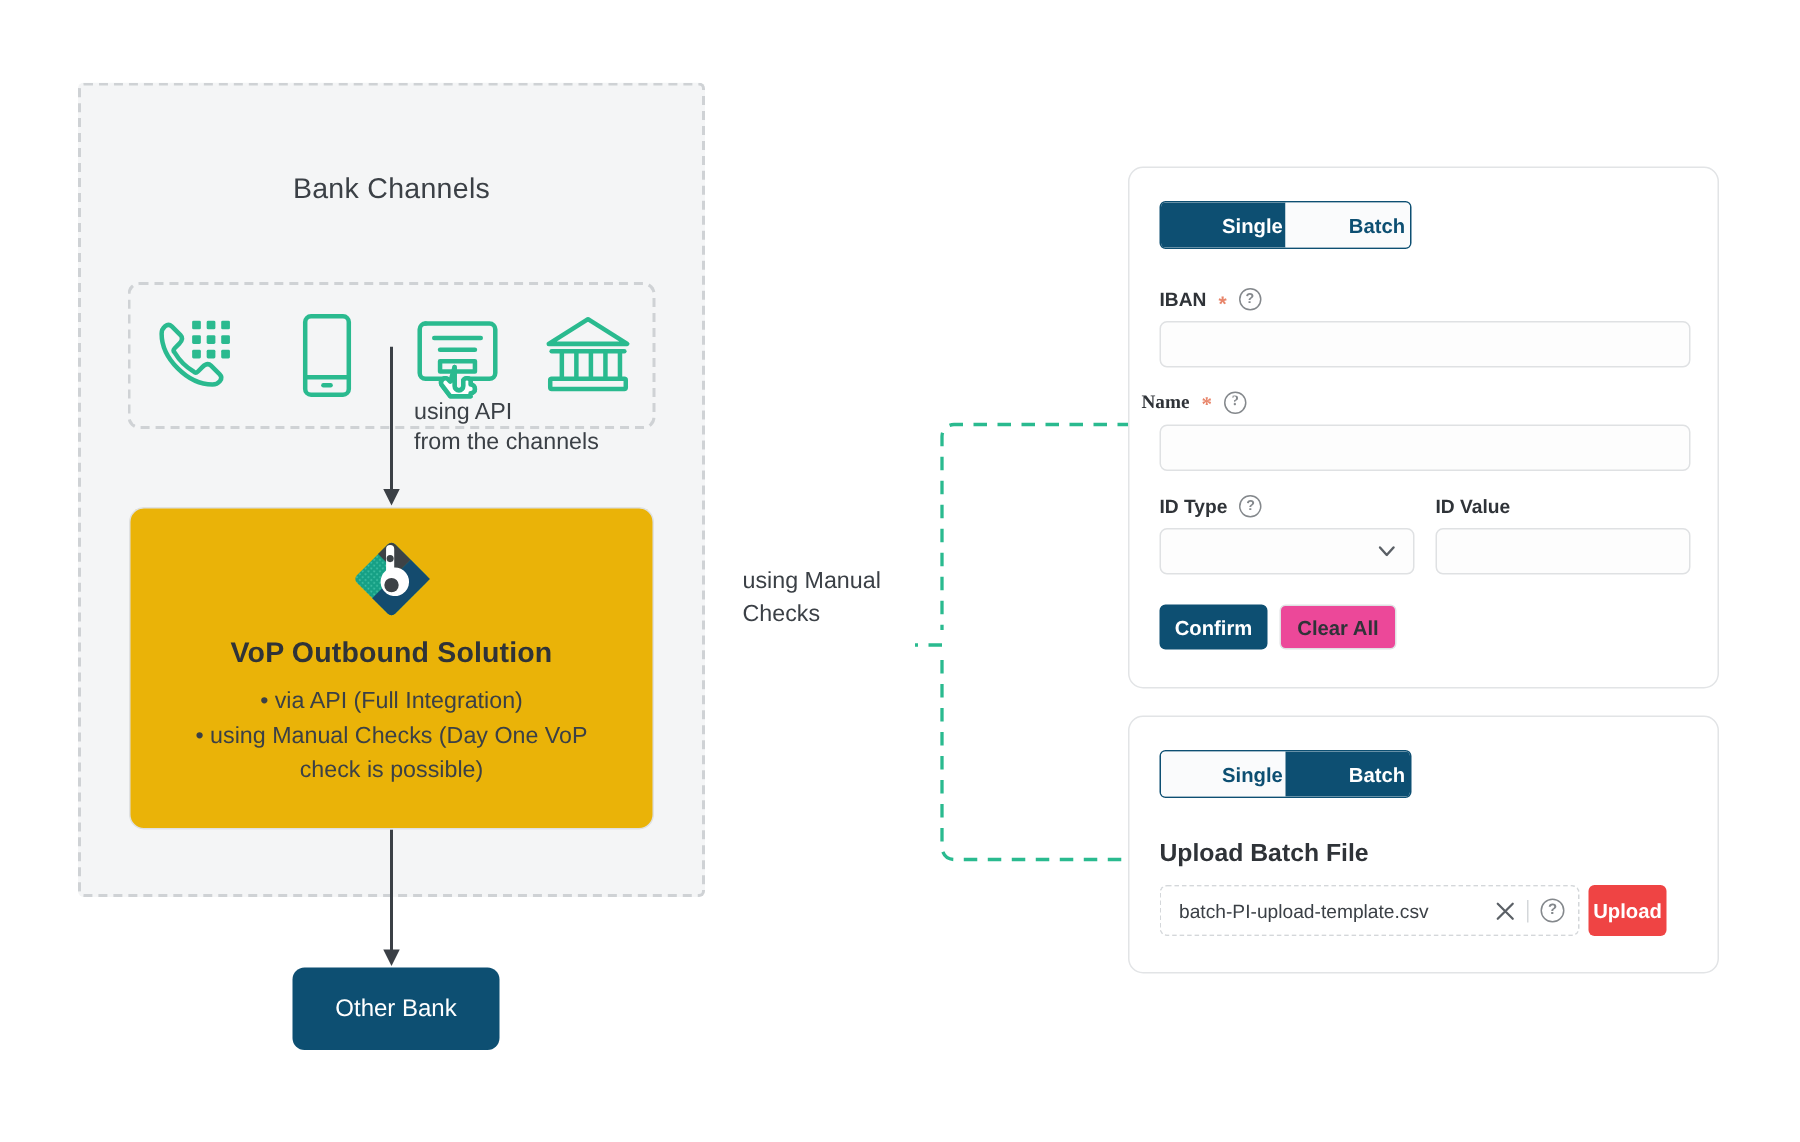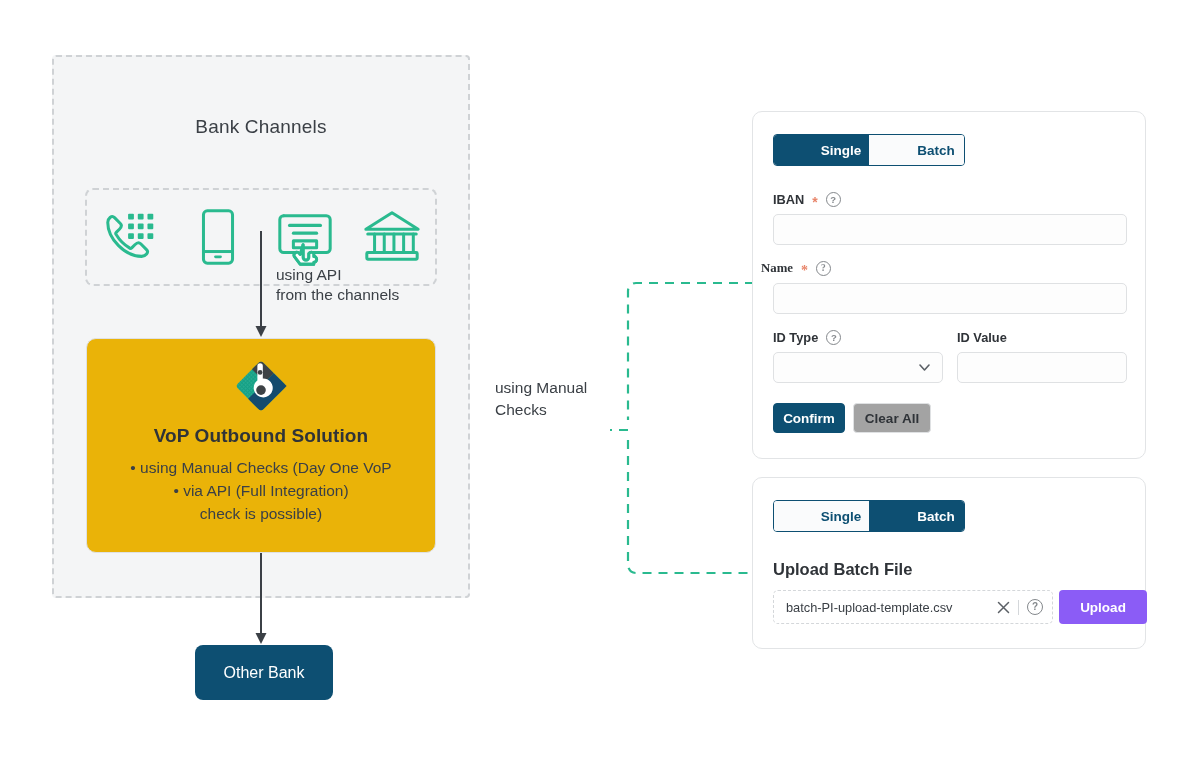--- a/index.html
+++ b/index.html
@@ -74,21 +74,21 @@
     border-radius:10px; box-sizing:border-box;
   }
   #card-single{left:752px; top:111px; width:394px; height:348px;}
   #card-batch{left:752px; top:477px; width:394px; height:172px;}
 
   .seg{
     position:absolute; left:20px; top:22px; height:30px; display:flex;
     border:1px solid #0d4f72; border-radius:4px; overflow:hidden;
   }
   .seg-btn{
-    width:95px; height:100%; display:flex; align-items:center; justify-content:center;
+    width:83px; height:100%; display:flex; align-items:center; justify-content:center;
     font-size:13.5px; font-weight:700; cursor:pointer; box-sizing:border-box;padding-left:39px;
   }
   .seg-btn.on{background:#0d4f72; color:#ffffff;}
   .seg-btn.off{background:#fafbfc; color:#0d4f72;}
 
   .fld-label{
     position:absolute; font-size:12.8px; font-weight:700; color:#2f3338;
     display:flex; align-items:center; gap:8px; white-space:nowrap;
   }
   .req{color:#e8856a; font-size:14px; line-height:10px; position:relative; top:2px;}
@@ -106,40 +106,40 @@
     border:1px solid #dfe1e3; border-radius:5px; box-sizing:border-box;
   }
   .chev{position:absolute; right:12px; top:11px; width:11px; height:7px;}
 
   .btn{
     position:absolute; height:30px; border-radius:4px; font-size:13.5px;
     font-weight:700; display:flex; align-items:center; justify-content:center;
     box-sizing:border-box; cursor:pointer;
   }
   #btn-confirm{left:20px; top:291px; width:72px; background:#0d4f72; color:#ffffff; border:1px solid #0d4f72;}
-  #btn-clear{left:100px; top:291px; width:78px; background:#a3a3a3; color:#2f3338; border:1px solid #dfe1e3;}
+  #btn-clear{left:100px; top:291px; width:78px; background:#ec4899; color:#2f3338; border:1px solid #dfe1e3;}
 
   .batch-title{
     position:absolute; left:20px; top:82px; font-size:16.5px; font-weight:700; color:#2f3338;
   }
   .file-row{
     position:absolute; left:20px; top:112px; width:280px; height:34px;
     border:1.5px dashed #d4d7da; border-radius:5px; box-sizing:border-box;
     display:flex; align-items:center;
   }
   .file-name{margin-left:12px; font-size:12.8px; color:#3b4046; flex:1;}
   .x-ico{width:13px;height:13px;margin-right:8px;}
   .vline{width:1px;height:15px;background:#d4d7da;margin-right:8px;}
   .qmark2{
     width:14px;height:14px;border:1.3px solid #84888c;border-radius:50%;
     display:inline-flex;align-items:center;justify-content:center;
     font-size:10px;font-weight:700;color:#84888c;line-height:1;margin-right:9px;
   }
   #btn-upload{
-    left:306px; top:112px; width:88px; height:34px; background:#8b5cf6;
+    left:306px; top:112px; width:52px; height:34px; background:#ef4444;
     color:#ffffff; border:none; font-size:13.5px;
   }
 </style>
 </head>
 <body>
 
 <div class="stage">
 
   <div class="outer-dash"></div>
 
@@ -220,22 +220,22 @@
         <path d="M40 0 h0 a0 0 0 0 1 0 0 v36 a4 4 0 0 1 -4 4 h-16 V0 Z" fill="#144b6e"></path>
         <path d="M4 0 h16 v14 H0 V4 A4 4 0 0 1 4 0 Z" fill="#3d4246"></path>
       </g>
       <path d="M28 10 a3 3 0 0 1 6 0 v13.6 a10.5 10.5 0 1 1 -6 2.2 Z" fill="#ffffff"></path>
       <circle cx="32" cy="36.5" r="5.3" fill="#3d4246"></circle>
       <circle cx="31" cy="17" r="2.6" fill="#3d4246"></circle>
     </svg>
 
     <div class="vop-title">VoP Outbound Solution</div>
     <div class="vop-bullets">
+      <div>• via API (Full Integration)</div>
       <div>• using Manual Checks (Day One VoP</div>
-      <div>• via API (Full Integration)</div>
       <div>check is possible)</div>
     </div>
   </div>
 
   <svg class="arrow-down2" viewBox="0 0 24 92">
     <line x1="12" y1="0" x2="12" y2="82" stroke="#3b4046" stroke-width="2"></line>
     <path d="M12 91 L6.5 80 L17.5 80 Z" fill="#3b4046"></path>
   </svg>
 
   <div class="other-bank">Other Bank</div>

